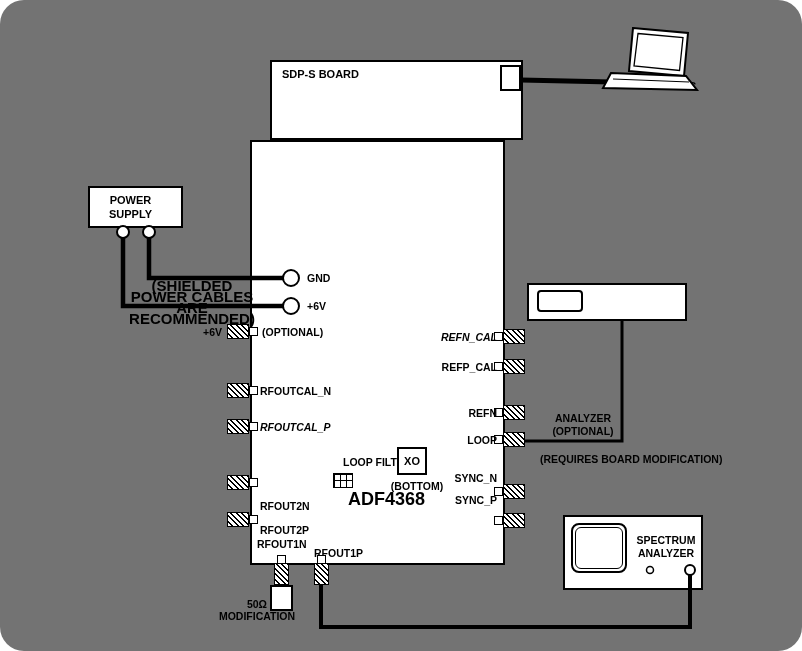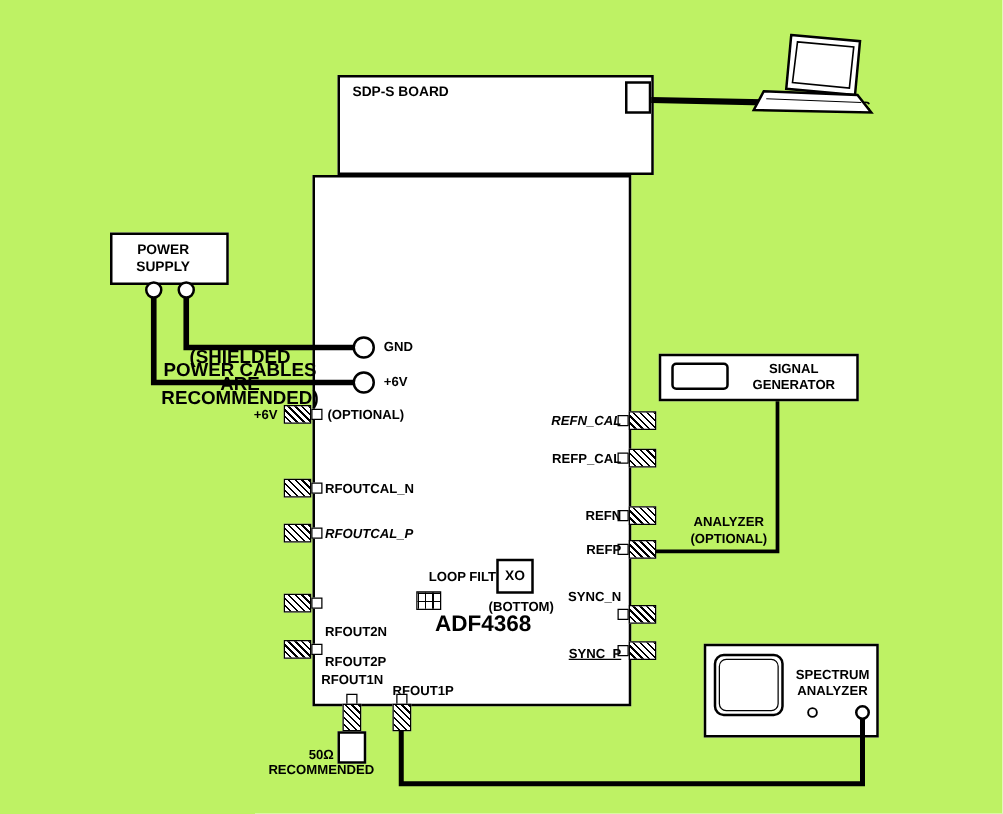--- a/index.html
+++ b/index.html
@@ -1,18 +1,18 @@
 <!DOCTYPE html>
 <html><head>
 <meta charset="utf-8">
 <style>
   * {box-sizing:border-box; margin:0; padding:0;}
   html,body {background:#fff;}
   body {font-family:"Liberation Sans", sans-serif;}
-  #stage {position:relative; width:802px; height:651px; background:#bef264; overflow:hidden;}
+  #stage {position:relative; width:802px; height:651px; background:#737373; overflow:hidden;border-radius:24px;}
   .box {position:absolute; border:2px solid #000; background:#fff;}
   .lbl {position:absolute; font-weight:bold; font-size:10.5px; color:#000; white-space:nowrap; line-height:12px;}
   .pre {white-space:pre-line;}
   .center {text-align:center;}
   .right {text-align:right;}
   .hatch {position:absolute; border:1.5px solid #000; background-color:#fff;
           background-image:repeating-linear-gradient(45deg, transparent 0 2.6px, #000 2.6px 3.9px);}
   .hatch-h {width:22px; height:15px;}
   .hatch-v {width:15px; height:22px;}
   .stub {position:absolute; width:9px; height:9px; border:1.5px solid #000; background:#fff;}
@@ -70,58 +70,57 @@
   <span class="hatch hatch-h" style="left:503px; top:359px;"></span>
   <span class="stub" style="left:494px; top:362px;"></span>
   <div class="lbl right" style="left:400px; top:361px; width:97px;">REFP_CAL</div>
 
   <span class="hatch hatch-h" style="left:503px; top:405px;"></span>
   <span class="stub" style="left:494px; top:408px;"></span>
   <div class="lbl right" style="left:400px; top:407px; width:97px;">REFN</div>
 
   <span class="hatch hatch-h" style="left:503px; top:432px;"></span>
   <span class="stub" style="left:494px; top:435px;"></span>
-  <div class="lbl right" style="left:400px; top:434px; width:97px;">REFP</div>
+  <div class="lbl right" style="left:400px; top:434px; width:97px;">LOOP</div>
 
   <span class="hatch hatch-h" style="left:503px; top:484px;"></span>
   <span class="stub" style="left:494px; top:487px;"></span>
   <div class="lbl right" style="left:400px; top:472px; width:97px;">SYNC_N</div>
 
   <span class="hatch hatch-h" style="left:503px; top:513px;"></span>
   <span class="stub" style="left:494px; top:516px;"></span>
-  <div class="lbl right" style="left:400px; top:517px; width:97px;text-decoration:underline;">SYNC_P</div>
+  <div class="lbl right" style="left:400px; top:494px; width:97px;">SYNC_P</div>
 
   <div class="lbl pre center" style="left:540px; top:412px; width:86px; line-height:13px;">ANALYZER
 (OPTIONAL)</div>
+  <div class="lbl" style="left:540px; top:453px;">(REQUIRES BOARD MODIFICATION)</div>
 
   <div class="lbl" style="left:313px; top:456px;padding-left:30px;">LOOP FILTER</div>
   <span class="grid-sym" style="left:333px; top:473px;"></span>
   <div class="box flexc" style="left:397px; top:447px; width:30px; height:28px;">
     <span>XO</span>
   </div>
   <div class="lbl center" style="left:386px; top:480px; width:62px;">(BOTTOM)</div>
   <div class="lbl" style="left:348px; top:493px; font-size:18px;">ADF4368</div>
 
   <div class="lbl" style="left:257px; top:538px;">RFOUT1N</div>
   <div class="lbl" style="left:314px; top:547px;">RFOUT1P</div>
 
   <span class="stub" style="left:277px; top:555px;"></span>
   <span class="hatch hatch-v" style="left:274px; top:563px;"></span>
   <div class="box" style="left:270px; top:585px; width:23px; height:26px;"></div>
 
   <span class="stub" style="left:317px; top:555px;"></span>
   <span class="hatch hatch-v" style="left:314px; top:563px;"></span>
 
   <div class="lbl pre center" style="left:214px; top:598px; width:86px; line-height:12px;">50Ω
-RECOMMENDED</div>
+MODIFICATION</div>
 
   <div class="box" style="left:527px; top:283px; width:160px; height:38px;"></div>
   <div class="box" style="left:537px; top:290px; width:46px; height:22px; border-radius:4px;"></div>
-  <div class="lbl pre center" style="left:589px; top:289px; width:92px; line-height:13px;">SIGNAL
-GENERATOR</div>
 
   <div class="box" style="left:563px; top:515px; width:140px; height:75px;"></div>
   <div class="box" style="left:571px; top:523px; width:56px; height:50px; border-radius:8px;"></div>
   <div class="box" style="left:575px; top:527px; width:48px; height:42px; border-width:1.5px; border-radius:6px;"></div>
   <div class="lbl pre center" style="left:633px; top:534px; width:66px; line-height:13px;">SPECTRUM
 ANALYZER</div>
 
   <div class="lbl" style="left:681px; top:80px; font-size:11px;">PC</div>
 
   <svg id="wires" width="802" height="651" viewBox="0 0 802 651">

